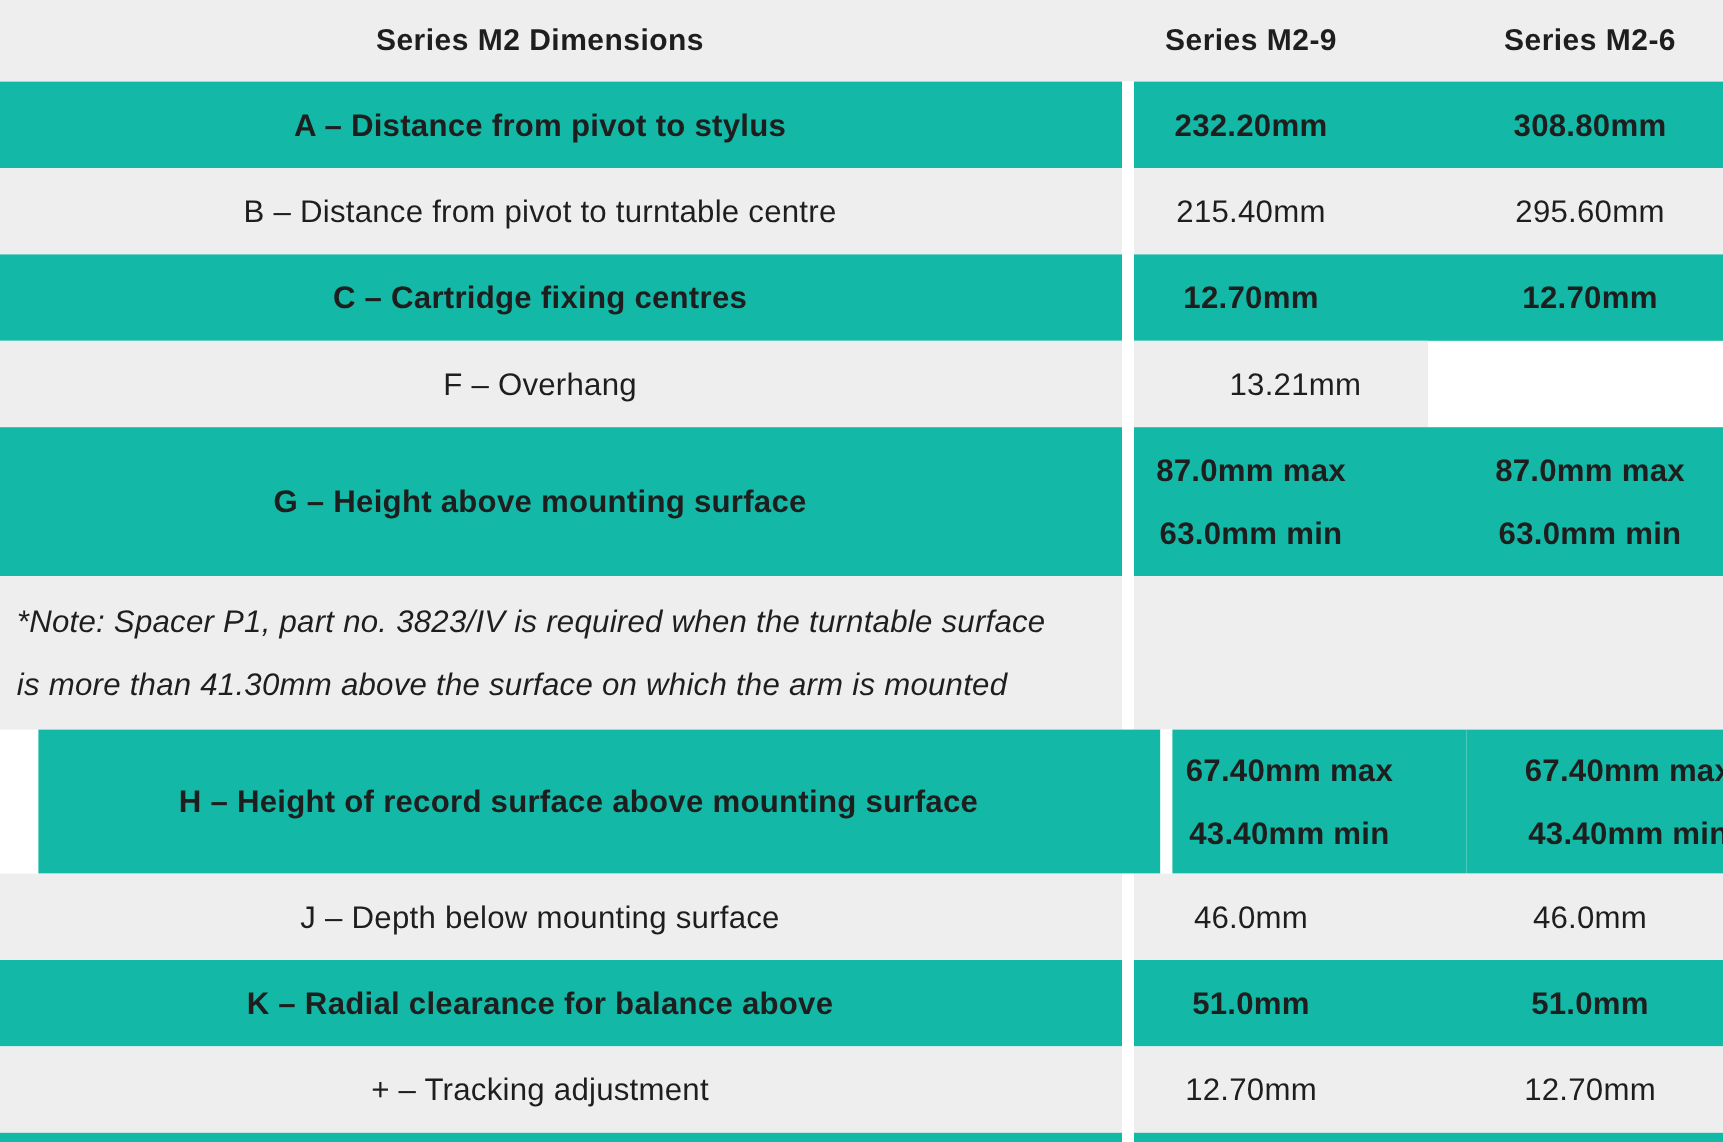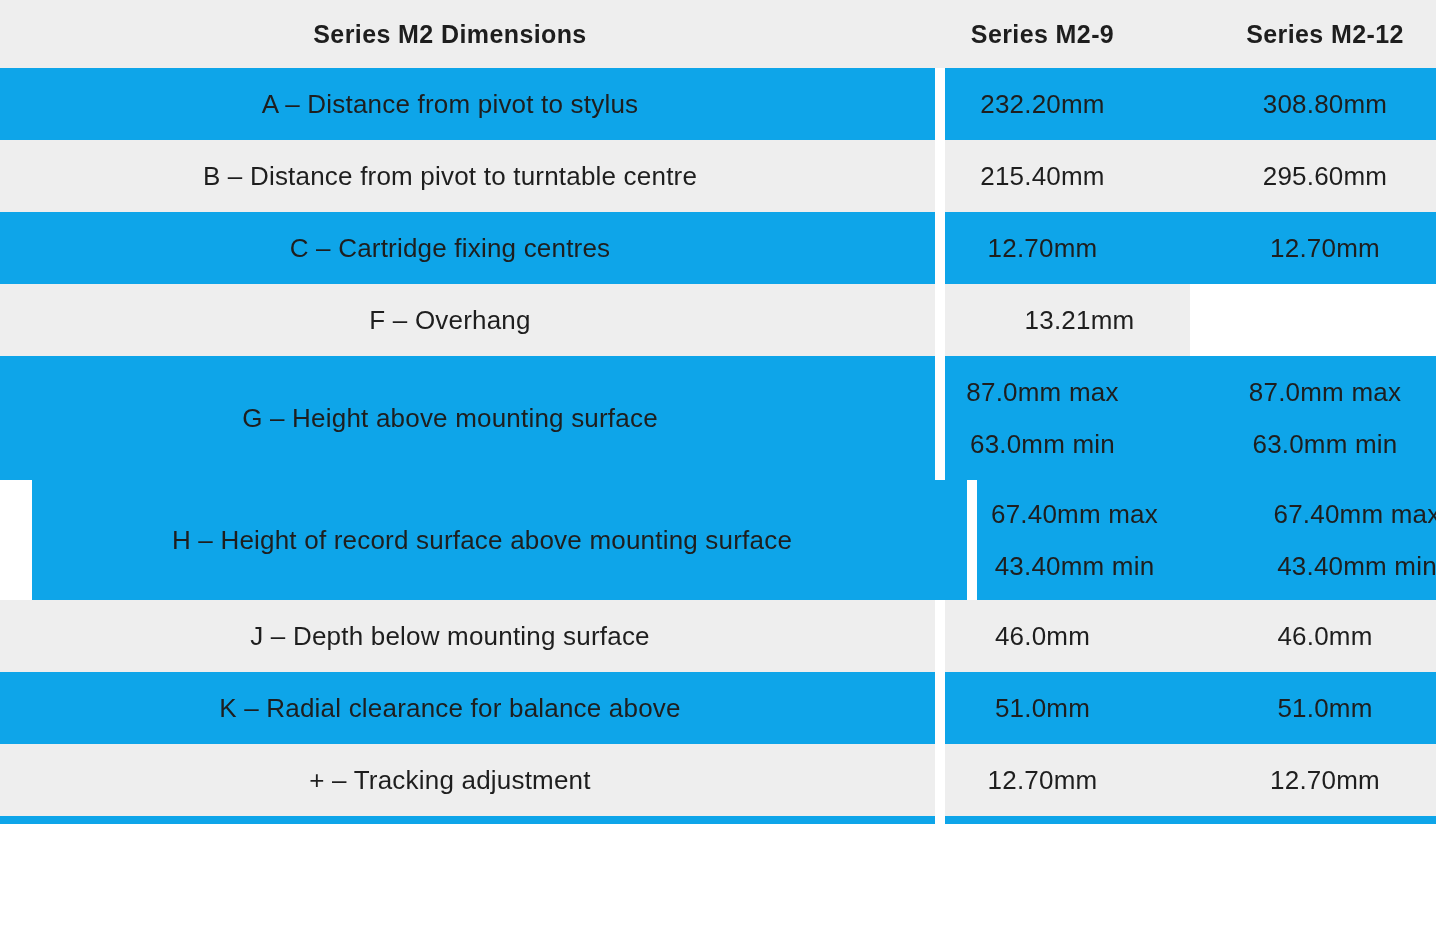--- a/index.html
+++ b/index.html
@@ -13,21 +13,21 @@
   .spec-table { width: 1436px; }
 
   .row {
     display: grid;
     grid-template-columns: 935px 10px 245px 246px;
     width: 1436px;
   }
 
   
   .row.shade-dark  .cell { background: #eeeeee; }
-  .row.shade-light .cell { background: #0ea5e9; }
+  .row.shade-light .cell { background: #14b8a6; font-weight: bold; }
 
   
   .row .gap { background: #ffffff; }
   .row.header-row .gap { background: #eeeeee; }
 
   .cell {
     display: flex;
     flex-direction: column;
     justify-content: center;
     line-height: 52px;
@@ -67,21 +67,21 @@
 </style>
 </head>
 <body>
 
 <div class="spec-table">
 
   <div class="row header-row shade-dark h-header">
     <div class="cell label-cell">Series M2 Dimensions</div>
     <div class="gap"></div>
     <div class="cell val-cell v9">Series M2-9</div>
-    <div class="cell val-cell v12">Series M2-12</div>
+    <div class="cell val-cell v12">Series M2-6</div>
   </div>
 
   <div class="row shade-light h-single">
     <div class="cell label-cell">A – Distance from pivot to stylus</div>
     <div class="gap"></div>
     <div class="cell val-cell v9">232.20mm</div>
     <div class="cell val-cell v12">308.80mm</div>
   </div>
 
   <div class="row shade-dark h-single">
@@ -110,20 +110,29 @@
     <div class="cell val-cell v9">
       <div>87.0mm max</div>
       <div>63.0mm min</div>
     </div>
     <div class="cell val-cell v12">
       <div>87.0mm max</div>
       <div>63.0mm min</div>
     </div>
   </div>
 
+  <div class="row shade-dark h-note">
+    <div class="cell label-cell note-cell">
+      <div>*Note: Spacer P1, part no. 3823/IV is required when the turntable surface</div>
+      <div>is more than 41.30mm above the surface on which the arm is mounted</div>
+    </div>
+    <div class="gap"></div>
+    <div class="cell val-cell v9"></div>
+    <div class="cell val-cell v12"></div>
+  </div>
 
   <div class="row shade-light h-h">
     <div class="cell label-cell">H – Height of record surface above mounting surface</div>
     <div class="gap"></div>
     <div class="cell val-cell v9">
       <div>67.40mm max</div>
       <div>43.40mm min</div>
     </div>
     <div class="cell val-cell v12">
       <div>67.40mm max</div>

